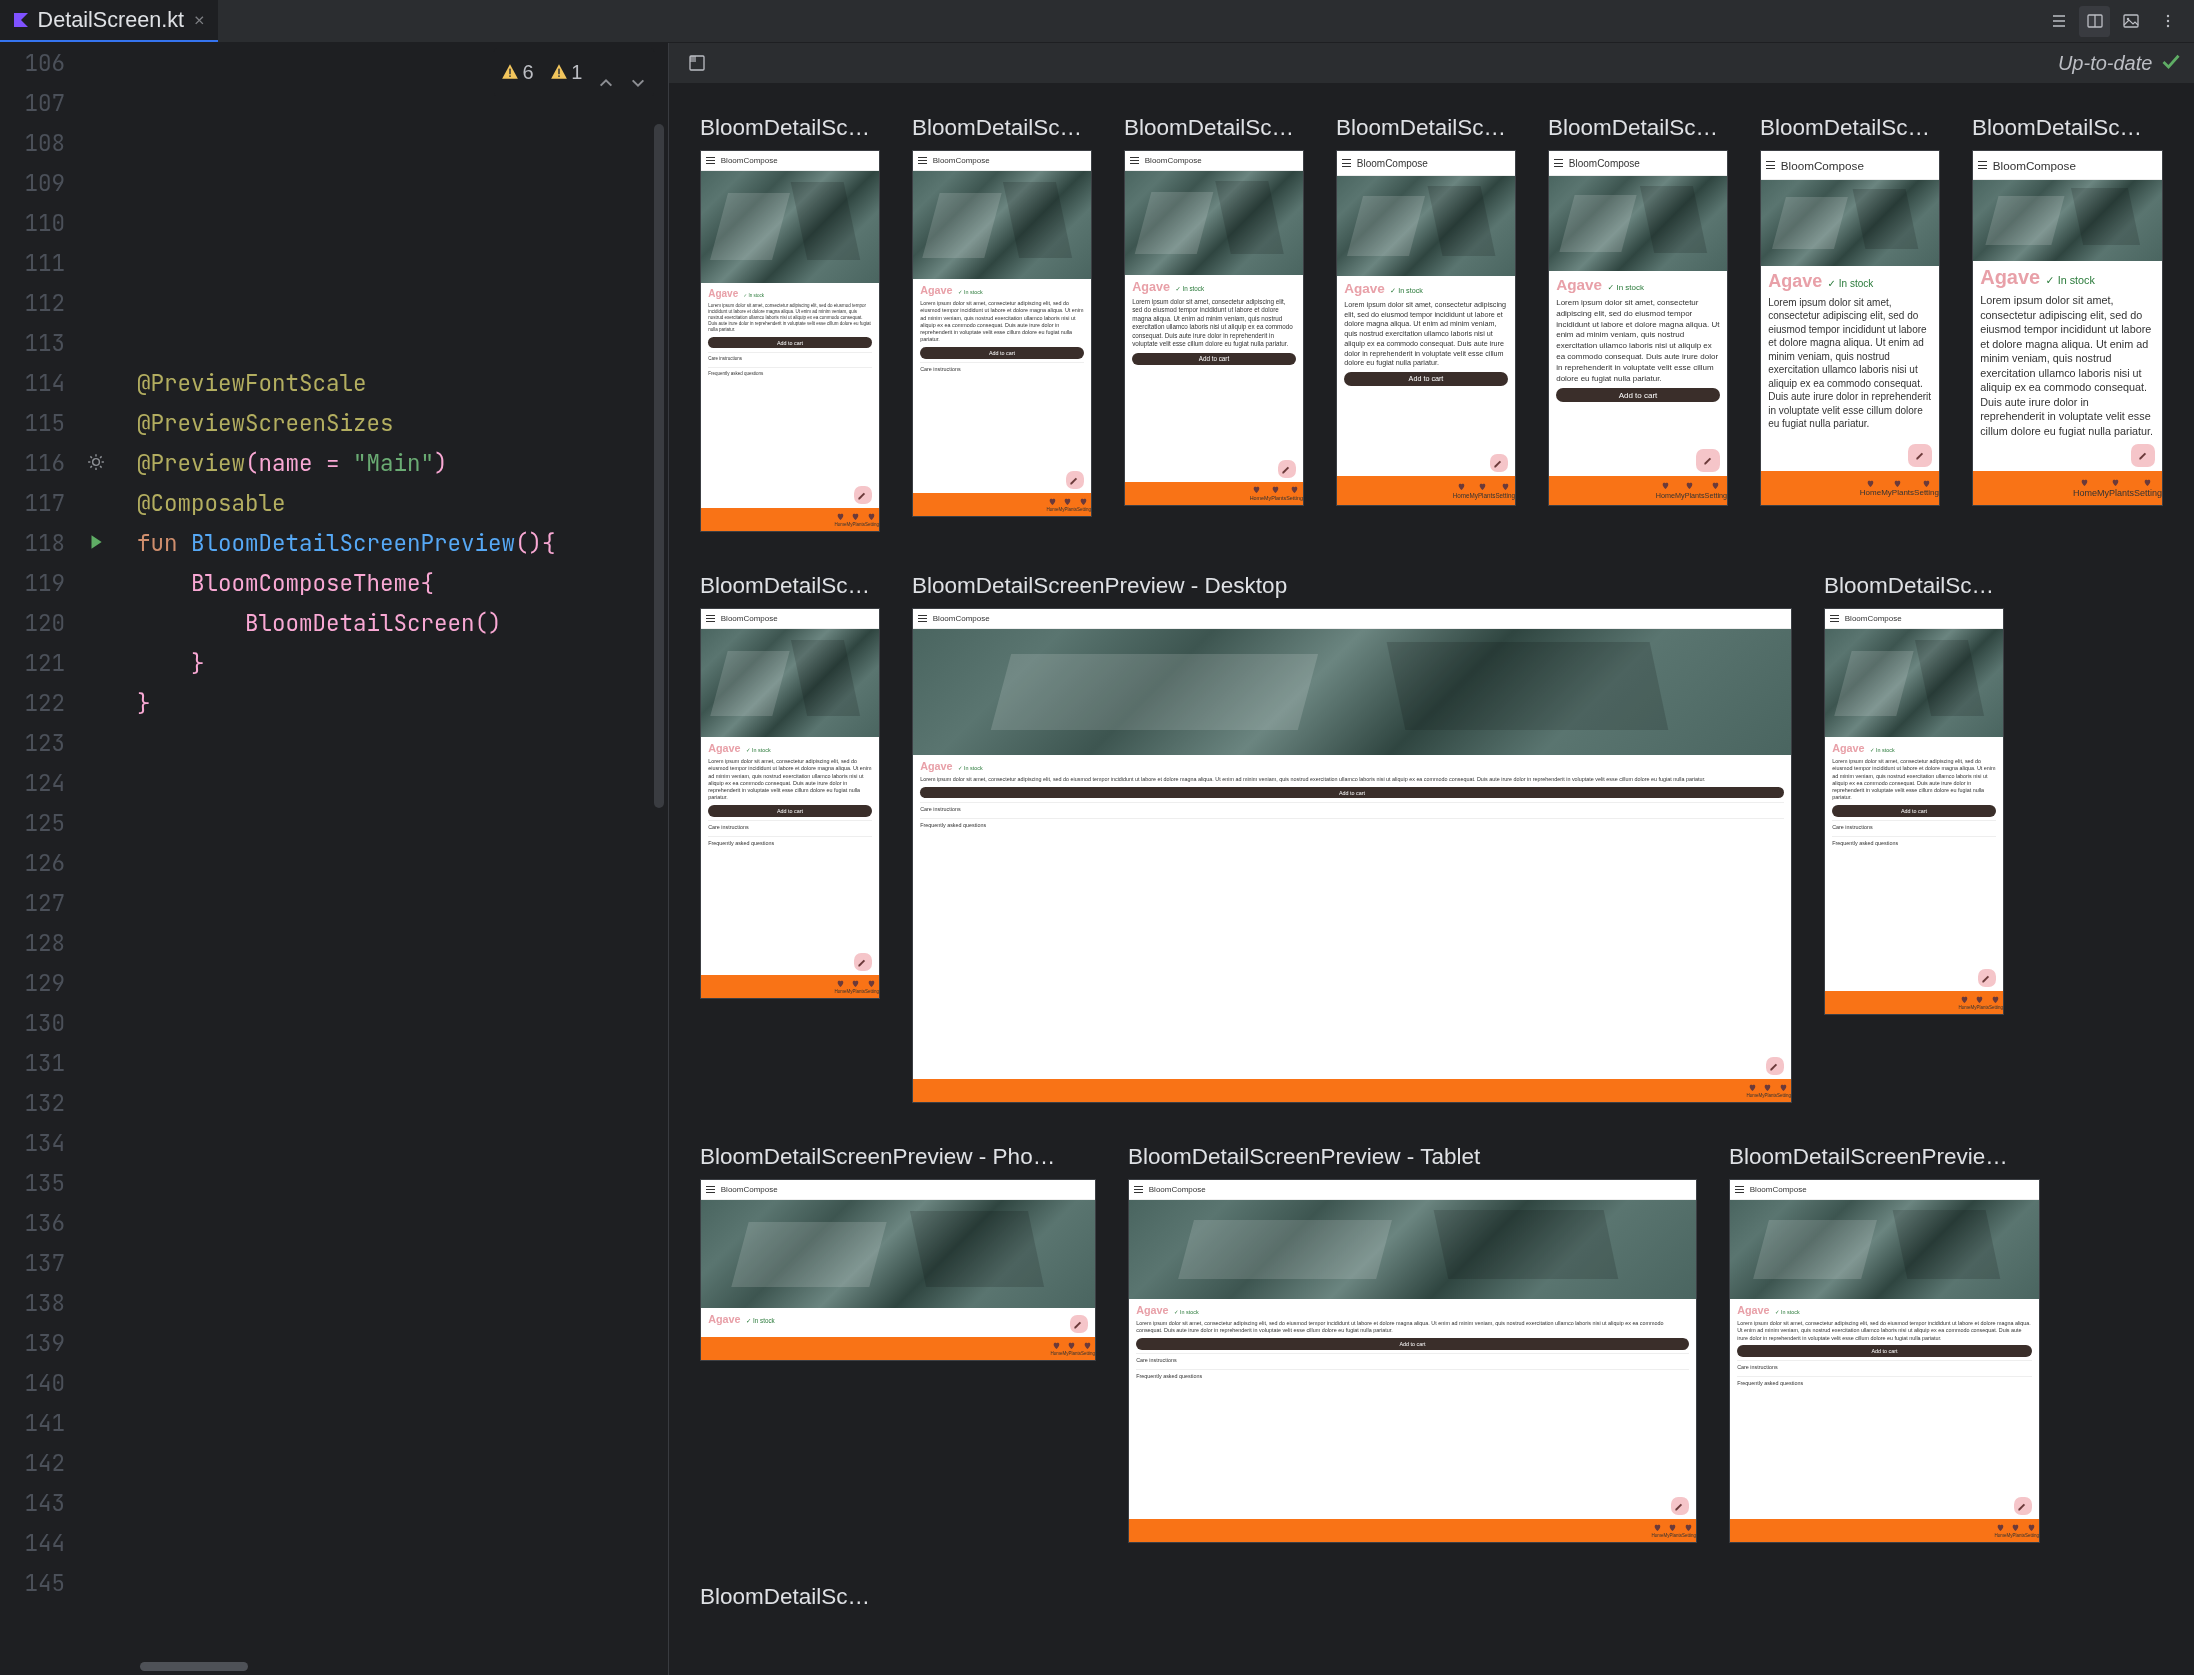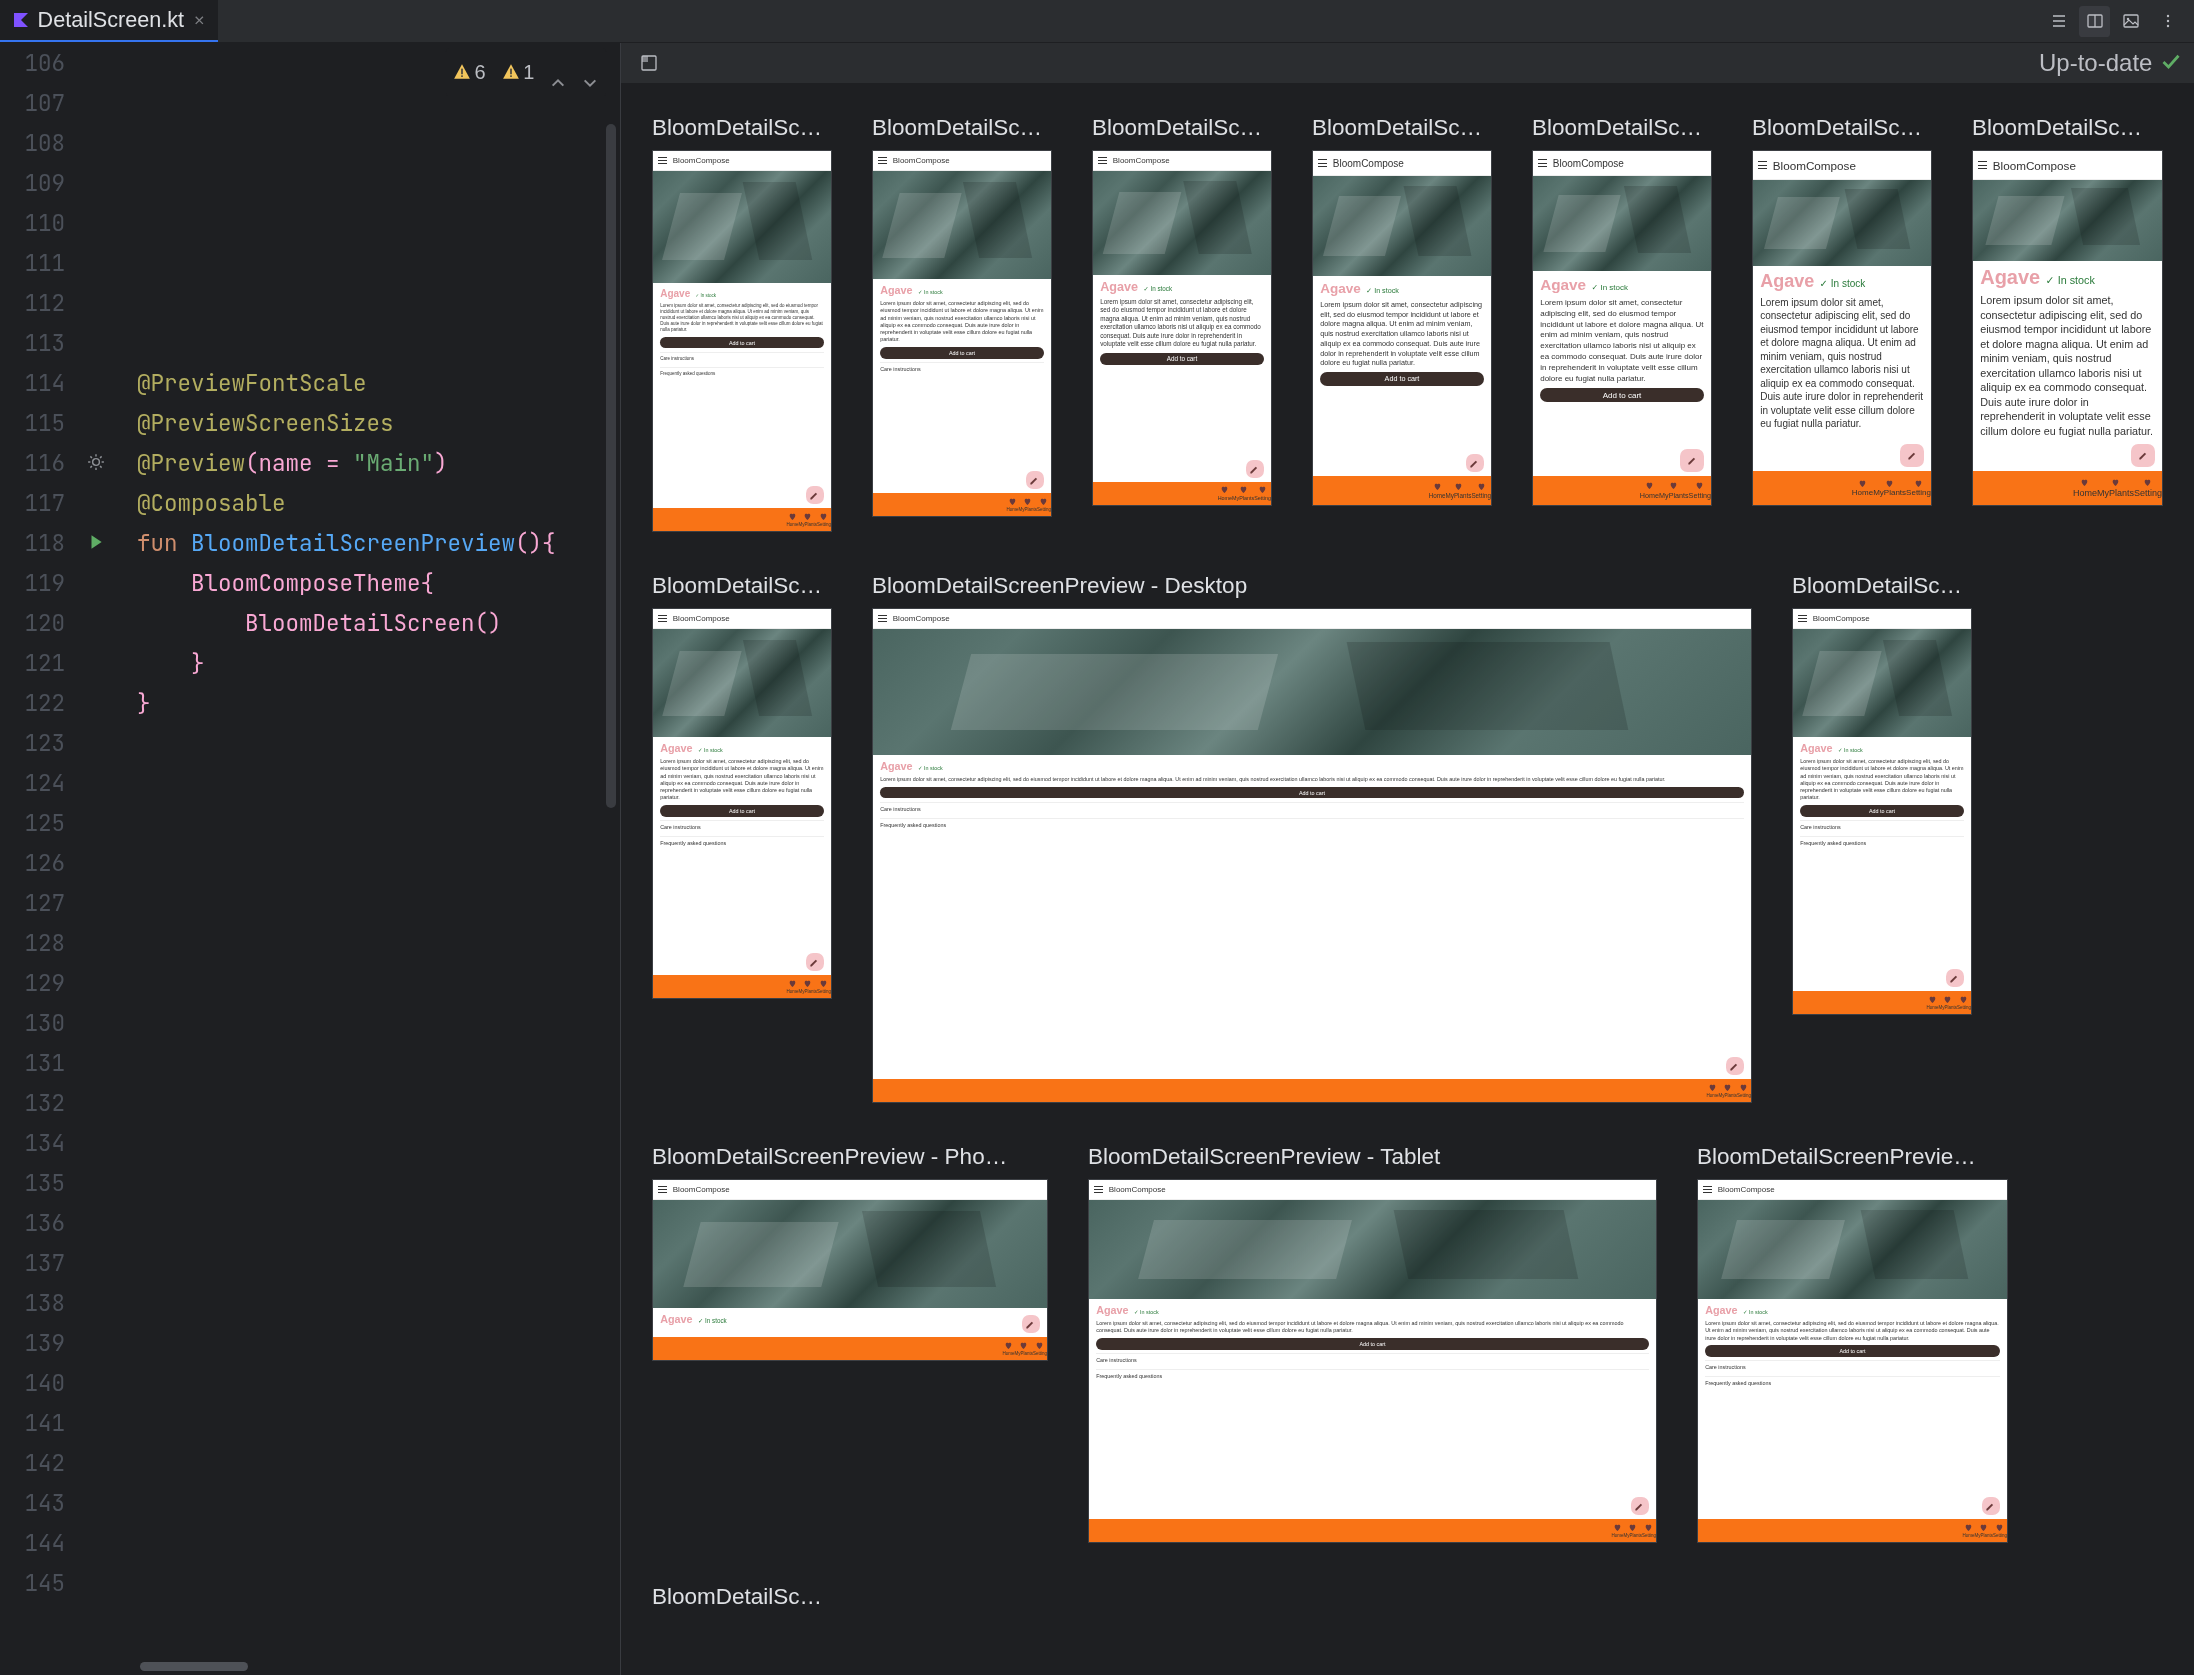--- a/index.html
+++ b/index.html
@@ -125,31 +125,31 @@
 }
 .preview-toolbar {
   height: 40px;
   background: #2b2d30;
   display: flex;
   align-items: center;
   padding: 0 12.6px;
   gap: 9px;
 }
 .preview-toolbar .spacer { flex: 1; }
-.status-text { color: #bcbec4; font-size: 24px; }
+.status-text { color: #bcbec4; font-size: 20px; font-style: italic; }
 .status-check svg { width: 20px; height: 20px; }
 
 .preview-canvas {
   flex: 1;
   overflow: auto;
   padding: 32px 31px;
 }
 .preview-row {
   display: flex;
-  gap: 40px;
+  gap: 32px;
   margin-bottom: 41px;
   align-items: flex-start;
 }
 .preview-cell {
   display: flex;
   flex-direction: column;
   gap: 9px;
 }
 .preview-label {
   color: #dfe1e5;

